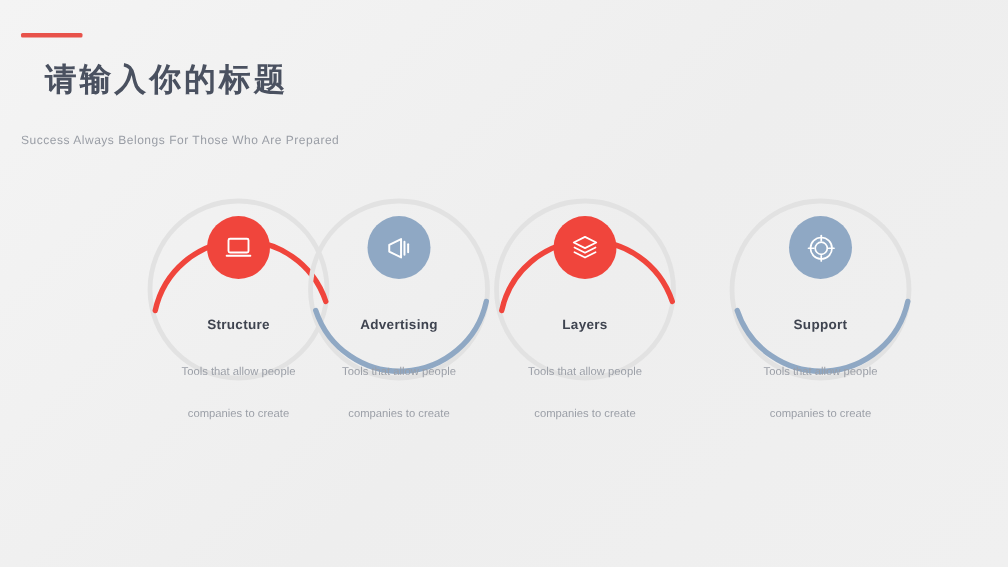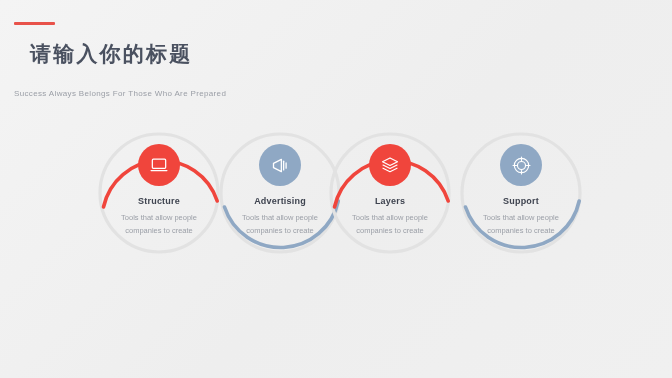--- a/index.html
+++ b/index.html
@@ -72,20 +72,21 @@
     height: 124px;
   }
   .card-inner {
     position: absolute;
     inset: 0;
     display: flex;
     flex-direction: column;
     align-items: center;
     padding-top: 13px;
     box-sizing: border-box;
+    gap: 15px;
   }
   .icon-circle {
     width: 42px;
     height: 42px;
     border-radius: 50%;
     display: flex;
     align-items: center;
     justify-content: center;
     flex: none;
   }
@@ -135,21 +136,21 @@
             <rect x="4" y="5" width="16" height="11" rx="1.2"></rect>
             <line x1="2.5" y1="18.6" x2="21.5" y2="18.6"></line>
           </svg>
         </div>
         <div class="card-title">Structure</div>
         <div class="card-desc">Tools that allow people</div>
         <div class="card-desc" style="margin-top:0">companies to create</div>
       </div>
     </div>
 
-    <div class="card" style="left:218px">
+    <div class="card" style="left:204px">
       <svg class="card-ring" viewBox="0 0 124 124">
         <circle cx="62" cy="62" r="59" fill="none" stroke="#e2e2e2" stroke-width="3.2"></circle>
         <path d="M 120.2 70 A 59 59 0 0 1 6.5 76" fill="none" stroke="#8fa8c4" stroke-width="3.6" stroke-linecap="round"></path>
       </svg>
       <div class="card-inner">
         <div class="icon-circle blue">
           <svg width="21" height="21" viewBox="0 0 24 24" fill="none" stroke="#ffffff" stroke-width="1.5" stroke-linecap="round" stroke-linejoin="round">
             <path d="M4 9.5 L13 5 L13 19 L4 14.5 Z"></path>
             <line x1="15.6" y1="7" x2="15.6" y2="17"></line>
             <line x1="18.4" y1="9" x2="18.4" y2="15"></line>
@@ -173,21 +174,21 @@
             <path d="M3.6 12 L12 16.2 L20.4 12"></path>
             <path d="M3.6 15.8 L12 20 L20.4 15.8"></path>
           </svg>
         </div>
         <div class="card-title">Layers</div>
         <div class="card-desc">Tools that allow people</div>
         <div class="card-desc" style="margin-top:0">companies to create</div>
       </div>
     </div>
 
-    <div class="card" style="left:459px">
+    <div class="card" style="left:485px">
       <svg class="card-ring" viewBox="0 0 124 124">
         <circle cx="62" cy="62" r="59" fill="none" stroke="#e2e2e2" stroke-width="3.2"></circle>
         <path d="M 120.2 70 A 59 59 0 0 1 6.5 76" fill="none" stroke="#8fa8c4" stroke-width="3.6" stroke-linecap="round"></path>
       </svg>
       <div class="card-inner">
         <div class="icon-circle blue">
           <svg width="21" height="21" viewBox="0 0 24 24" fill="none" stroke="#ffffff" stroke-width="1.3" stroke-linecap="round">
             <circle cx="12" cy="12" r="8.2"></circle>
             <circle cx="12" cy="12" r="4.6"></circle>
             <line x1="12" y1="2.3" x2="12" y2="6.3"></line>

